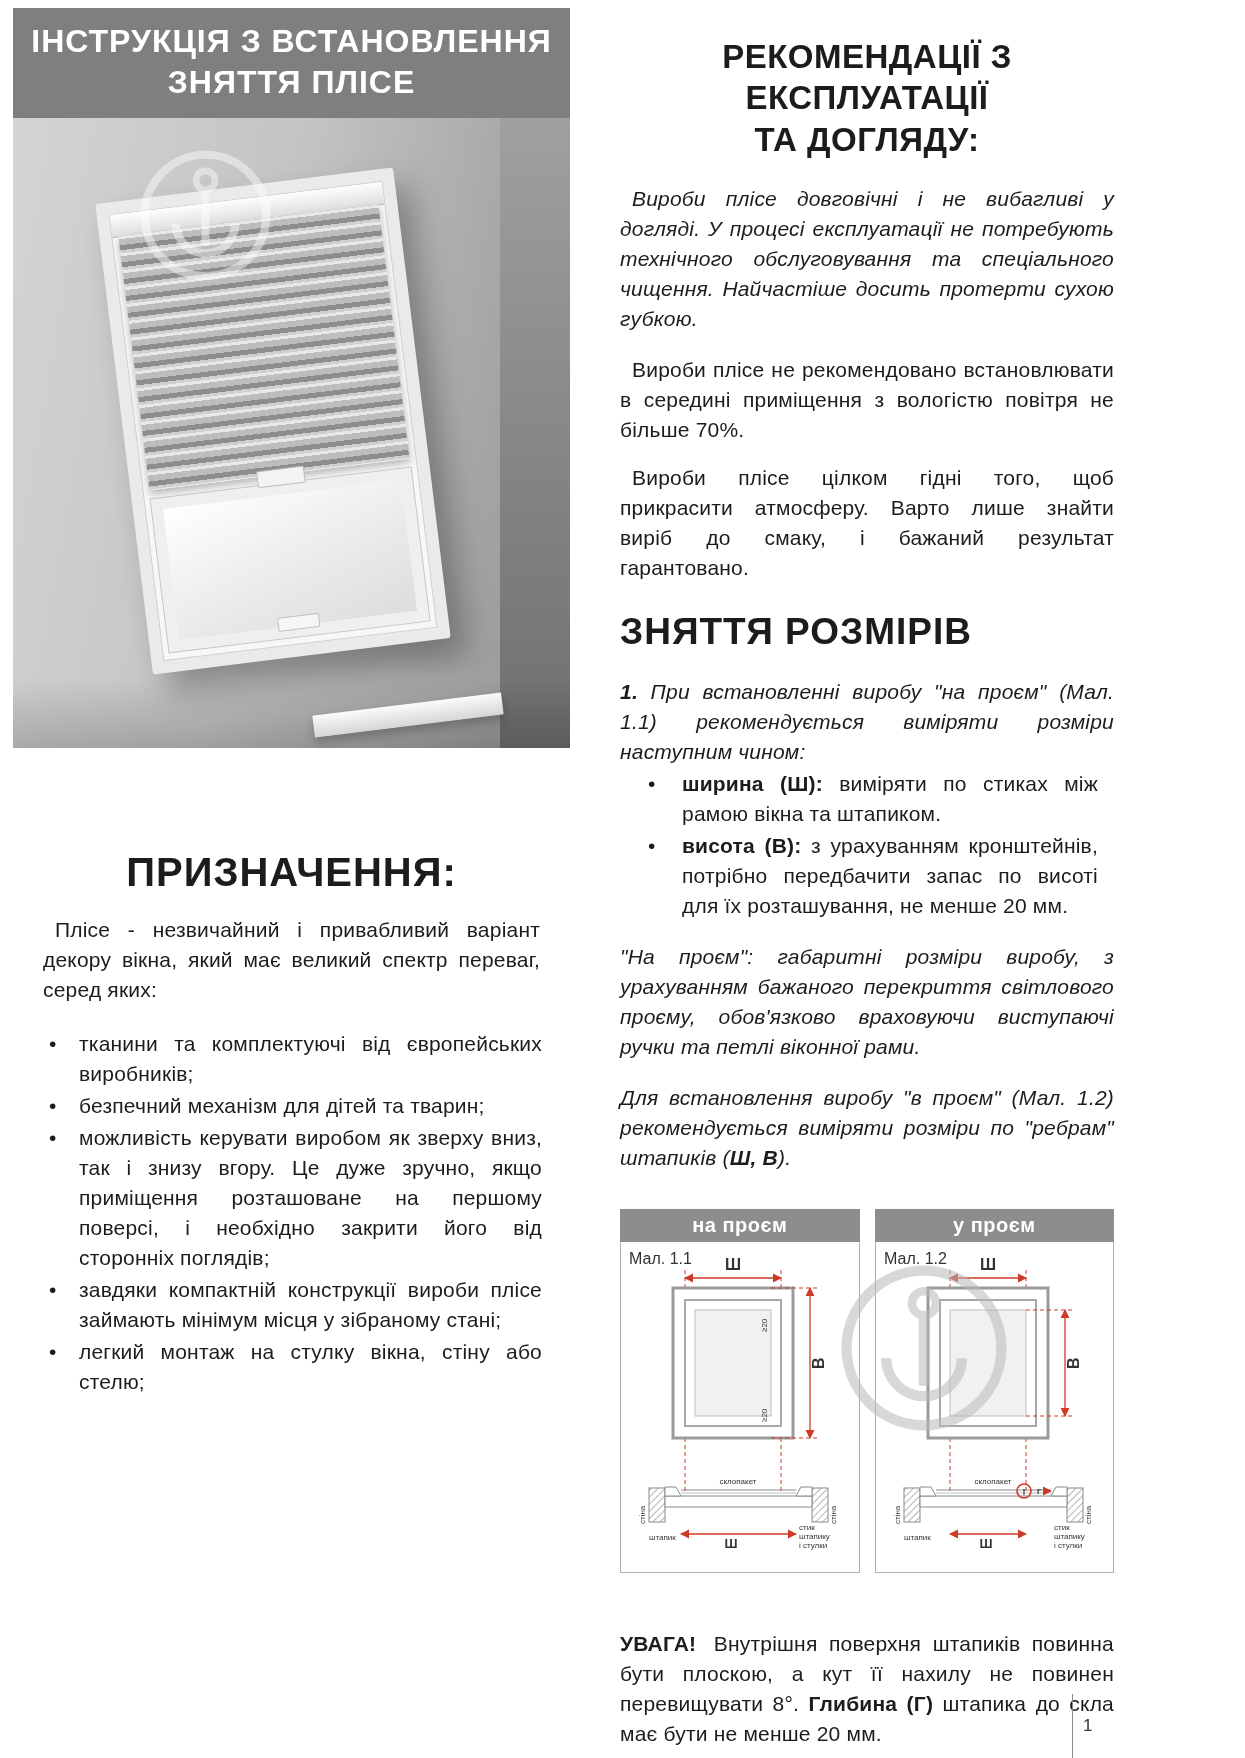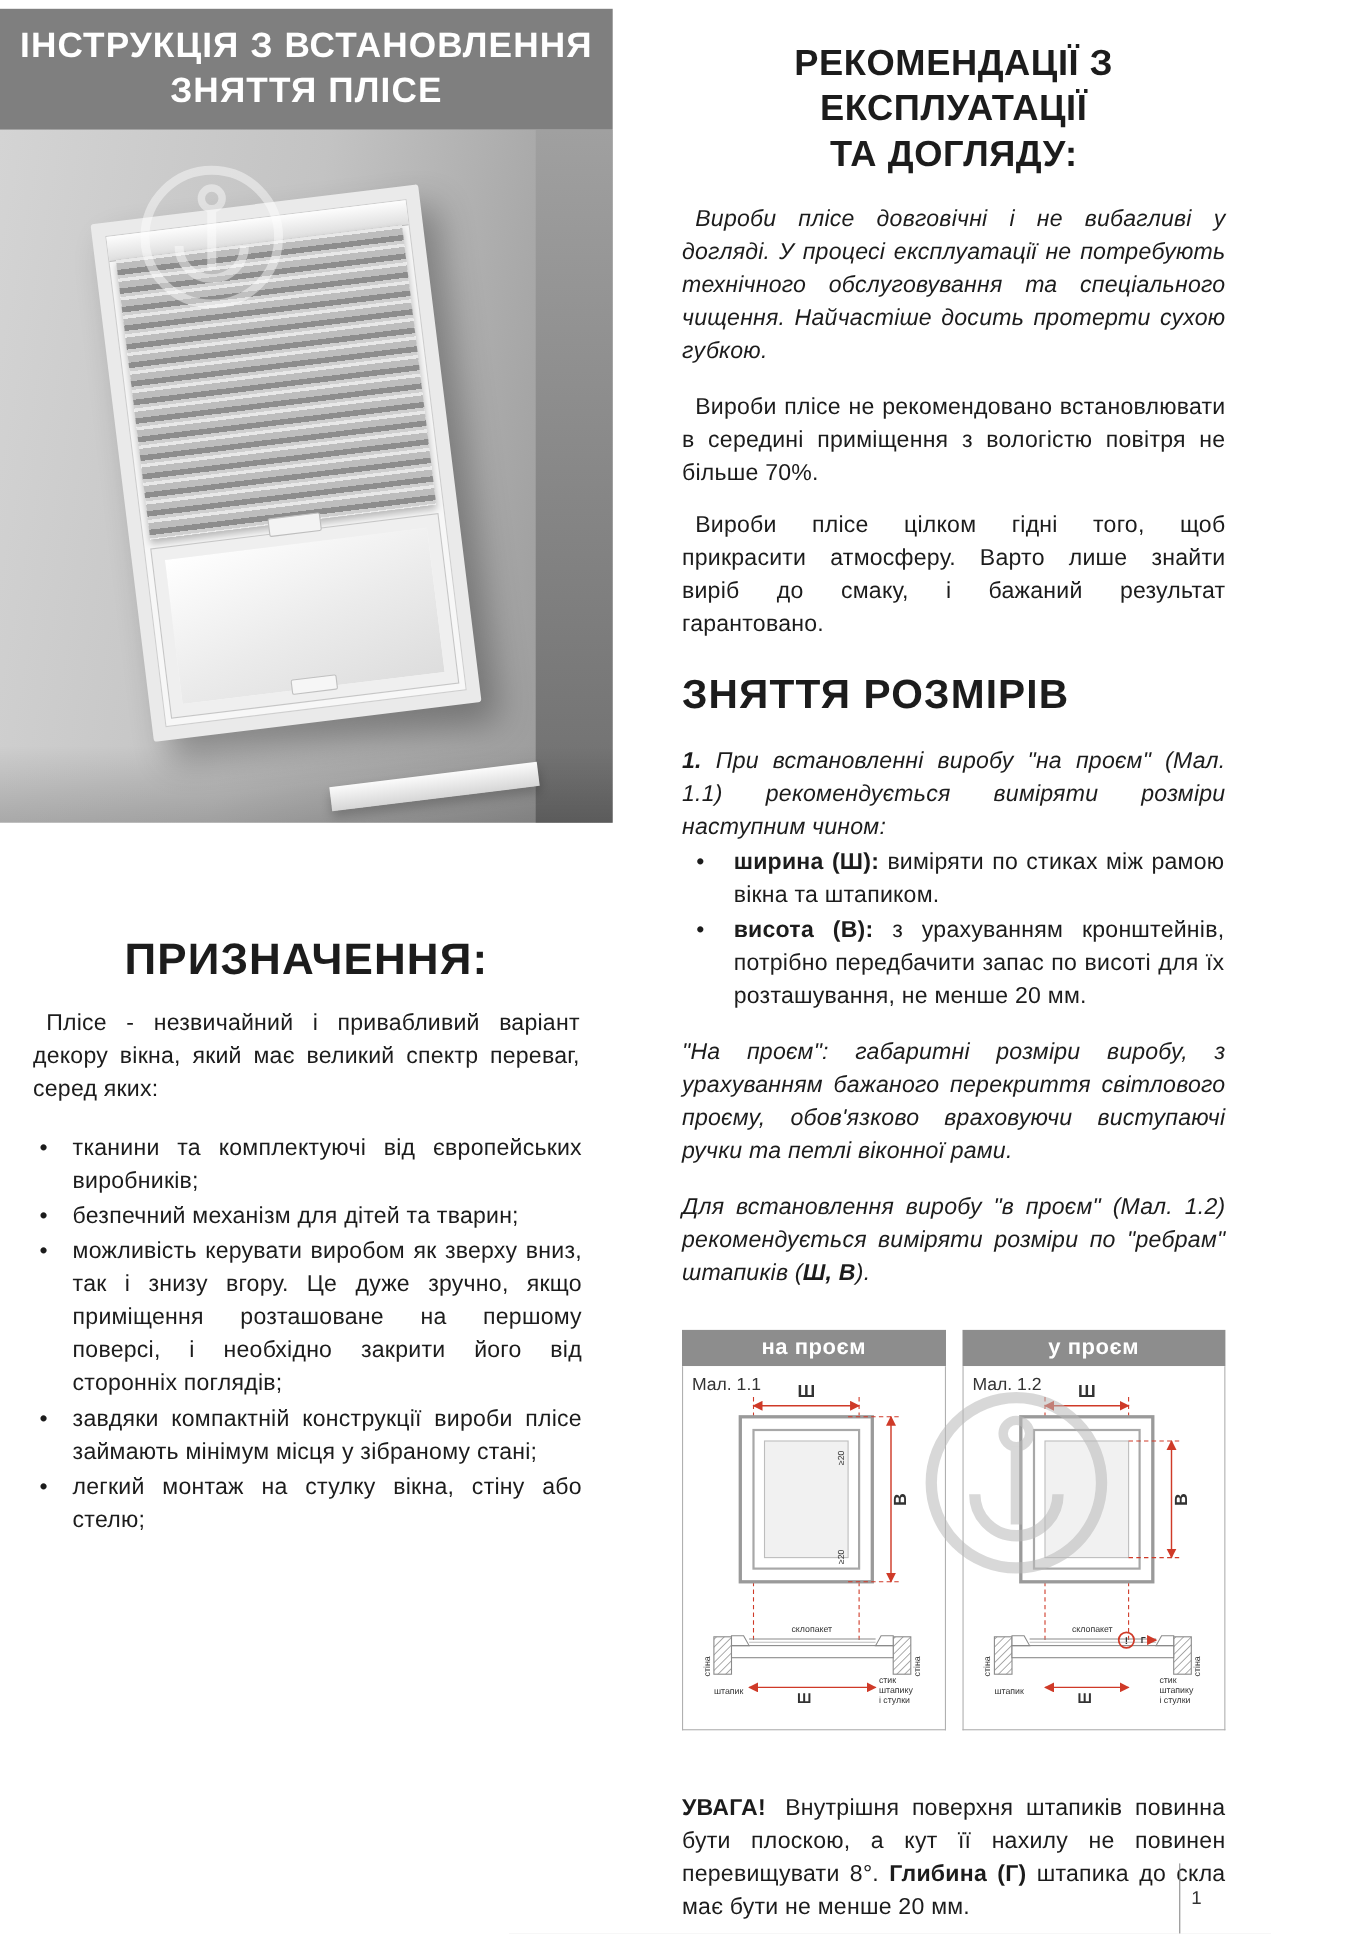--- a/index.html
+++ b/index.html
@@ -3,21 +3,21 @@
 <meta charset="utf-8">
 <style>
   html,body { margin:0; padding:0; background:#e9e9e9; }
   .page {
     position:relative; width:1245px; height:1758px; margin:0 auto;
     background:#ffffff; overflow:hidden;
     font-family:"Liberation Sans", sans-serif; color:#1c1c1c;
   }
 
   
-  .left-col { position:absolute; left:0; top:0; width:557px; }
+  .left-col { position:absolute; left:13px; top:0; width:557px; }
   .banner {
     margin-top:8px; background:#7f7f7f; color:#ffffff;
     text-align:center; padding:13px 6px 15px;
     font-weight:bold; font-size:32px; line-height:1.28; letter-spacing:1px;
   }
   .photo {
     position:relative; width:557px; height:630px; overflow:hidden;
     background:linear-gradient(100deg,#d4d4d4 0%,#c3c3c3 45%,#ababab 72%,#939393 100%);
   }
   .wall-shade { position:absolute; right:0; top:0; width:70px; height:100%;
@@ -61,21 +61,21 @@
   
   .right-col { position:absolute; left:620px; top:36px; width:494px; }
   .rc-title { margin:0 0 24px; text-align:center;
     font-size:33px; font-weight:bold; line-height:1.25; letter-spacing:0.5px; }
   .rc-subtitle { margin:28px 0 24px; text-align:left;
     font-size:37px; font-weight:bold; letter-spacing:1px; }
   .mb18 { margin-bottom:18px; }
   .mb0 { margin-bottom:0;font-style:italic; }
   .wide { word-spacing:4px; }
   .mlist { list-style:none; margin:2px 0; padding:0; }
-  .mlist li { position:relative; padding-left:46px; margin:2px 1px;
+  .mlist li { position:relative; padding-left:46px; margin:2px 16px;
     text-align:justify; font-size:21px; line-height:30px; letter-spacing:0.2px; }
 
   .diagrams { display:flex; gap:15px; margin-top:36px; }
   .diagram { width:266px; }
   .dhead { height:33px; background:#8d8d8d; color:#ffffff; font-weight:bold;
     font-size:20px; letter-spacing:0.5px; display:flex; align-items:center; justify-content:center; }
   .dbody { border:1px solid #b0b0b0; border-top:none; height:330px; background:#ffffff; }
 
   .dia text { font-family:"Liberation Sans",sans-serif; fill:#333; }
   .fig { font-size:16px; fill:#222; }

